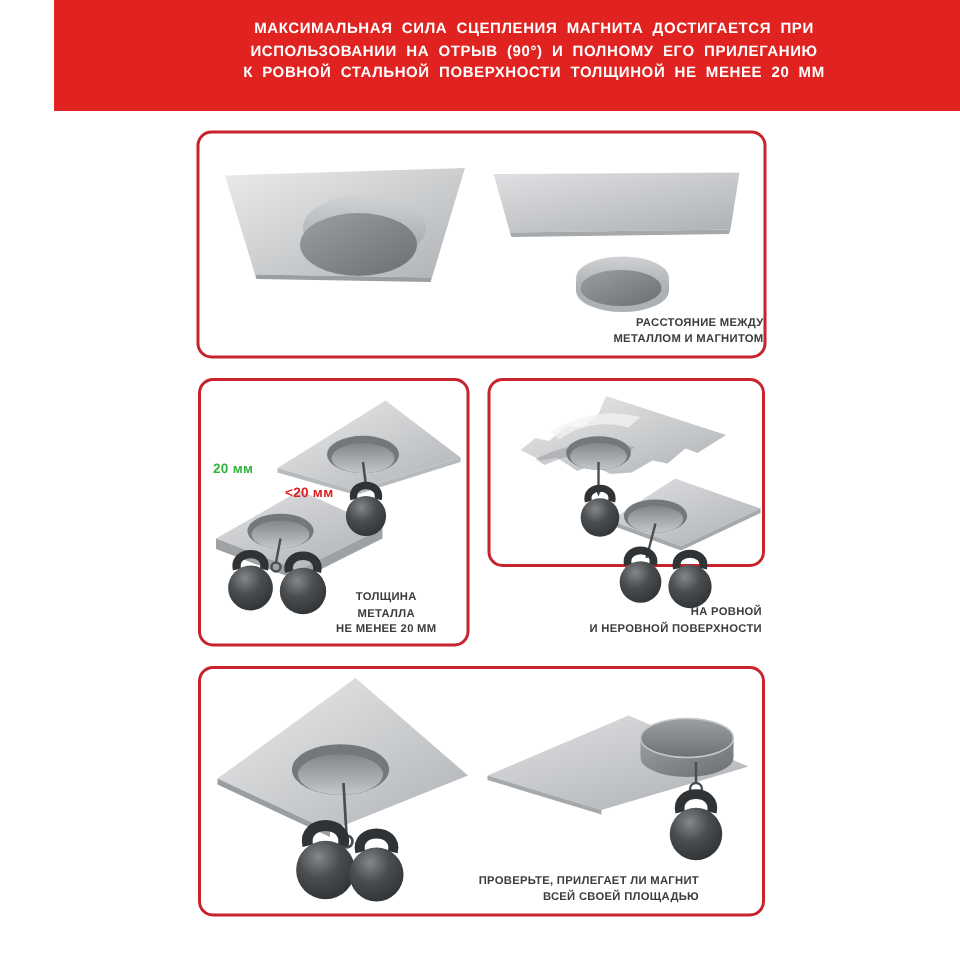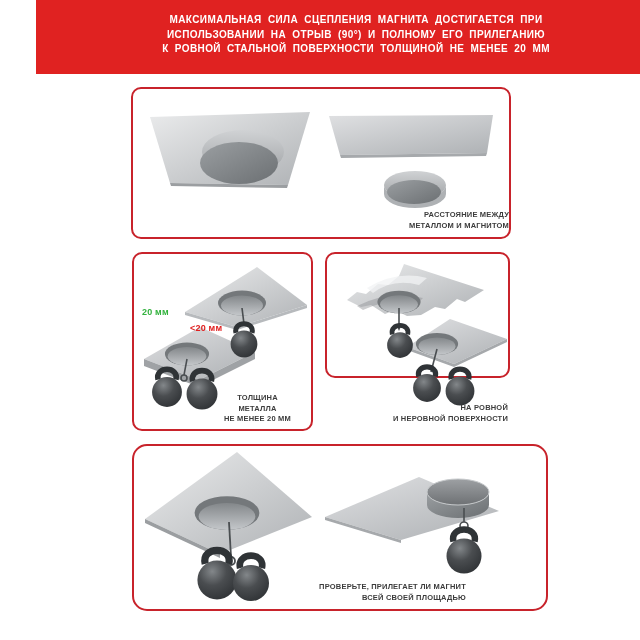--- a/index.html
+++ b/index.html
@@ -16,21 +16,21 @@
     padding-top:13px;box-sizing:border-box;margin-left:36px;
   }
   .panel{
     position:absolute;background:#ffffff;
     border:2px solid #C8232B;border-radius:10px;box-sizing:border-box;
   }
   .panel svg{position:absolute;left:0;top:0;}
   .p1{left:131px;top:87px;width:380px;height:152px;}
   .p2{left:132px;top:252px;width:181px;height:179px;}
   .p3{left:325px;top:252px;width:185px;height:126px;}
-  .p4{left:132px;top:444px;width:416px;height:167px;border-radius:15px;}
+  .p4{left:132px;top:444px;width:378px;height:167px;}
   .cap{
     position:absolute;width:100%;text-align:right;
     font-weight:bold;font-size:7.5px;line-height:11px;
     color:#3C3C3C;letter-spacing:0.2px;
   }
   .cap-left{
     position:absolute;text-align:center;
     font-weight:bold;font-size:7.5px;line-height:10.5px;
     color:#3C3C3C;letter-spacing:0.2px;
   }

